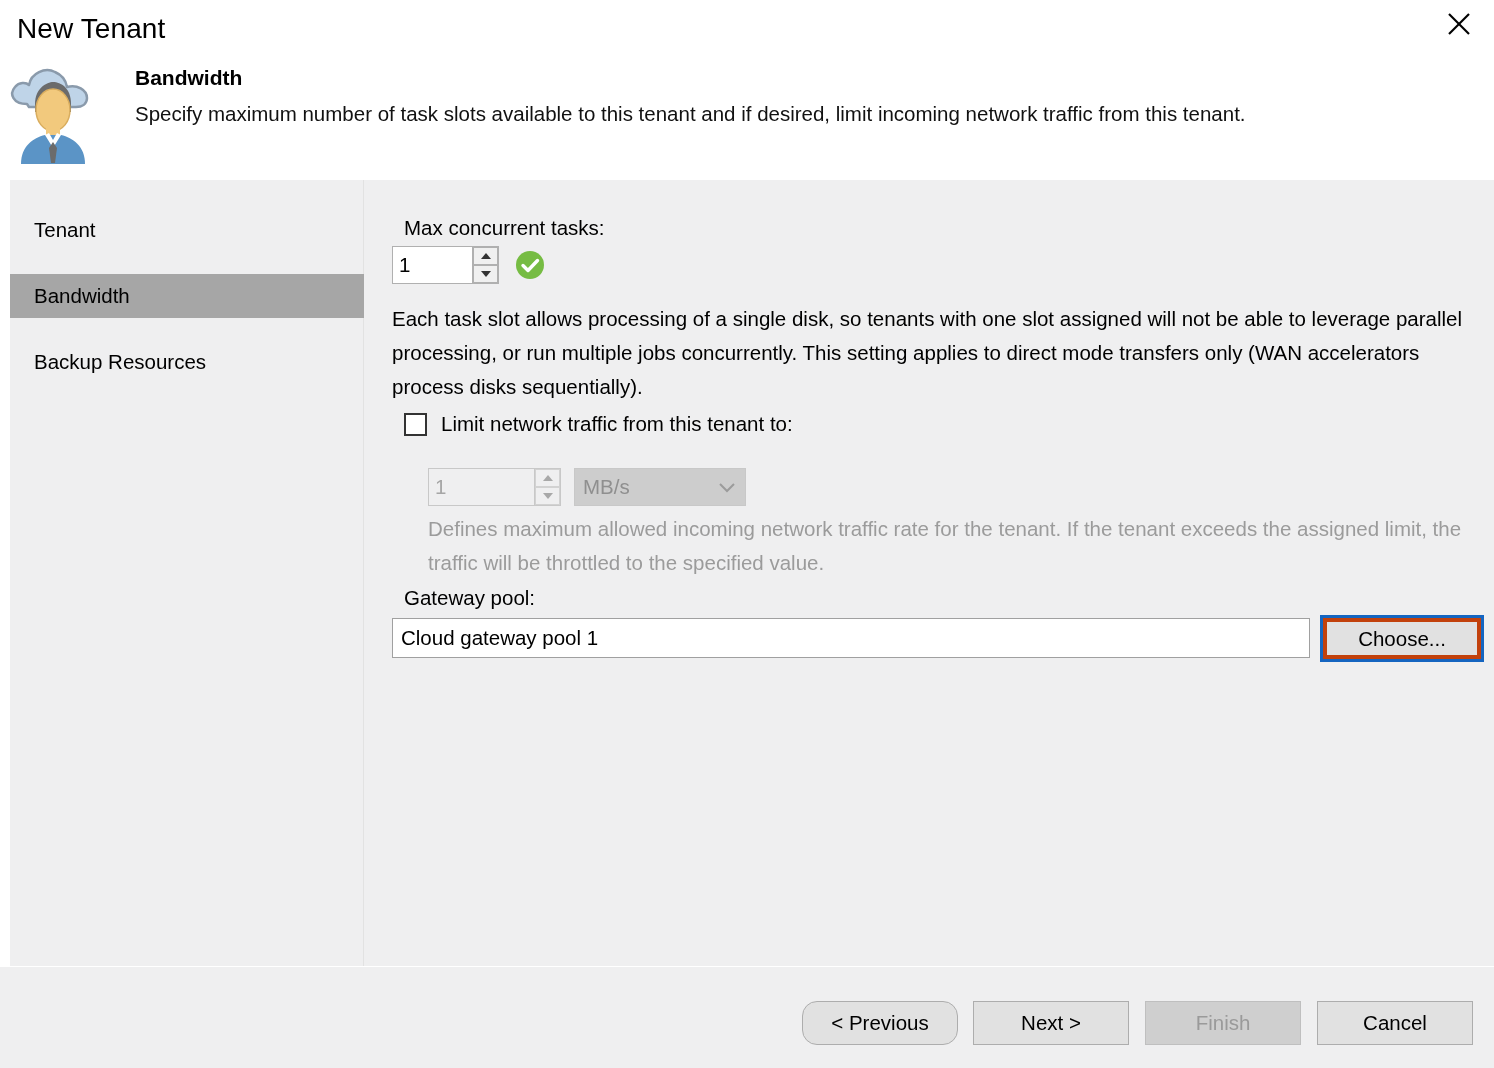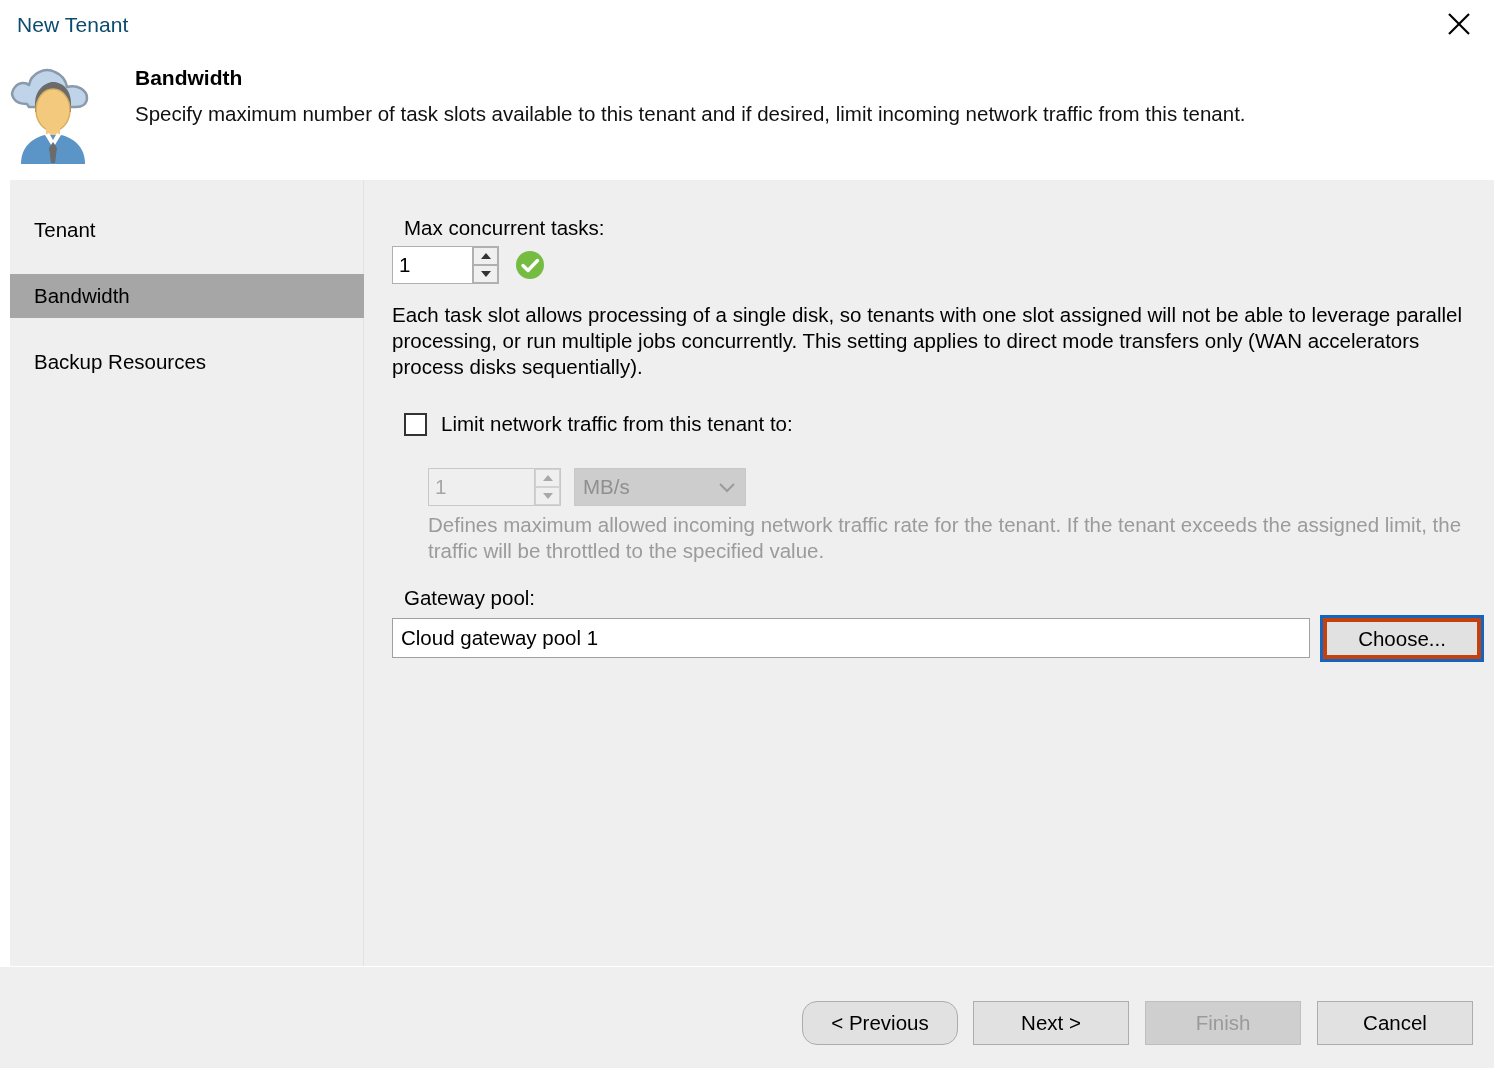--- a/index.html
+++ b/index.html
@@ -23,22 +23,22 @@
     position: absolute;
     left: 0; top: 0;
     width: 1494px;
     height: 52px;
     background: #ffffff;
   }
   .titlebar-title {
     position: absolute;
     left: 17px;
     top: 13px;
-    font-size: 21px;
-    color: #0c4a6e;
+    font-size: 28px;
+    color: #000000;
     letter-spacing: 0.1px;
   }
   .close-btn {
     position: absolute;
     right: 0; top: 0;
     width: 70px;
     height: 48px;
     display: flex;
     align-items: center;
     justify-content: center;
@@ -126,21 +126,21 @@
     position: absolute;
     font-size: 20.5px;
     color: #000000;
     white-space: nowrap;
     margin-left: 12px;
   }
   .paragraph {
     position: absolute;
     font-size: 20.5px;
     color: #000000;
-    line-height: 26px;
+    line-height: 34px;
   }
   .paragraph.disabled {
     color: #9b9b9b;
   }
 
   
   .spinner {
     position: absolute;
     height: 38px;
     border: 1px solid #b0b0b0;

